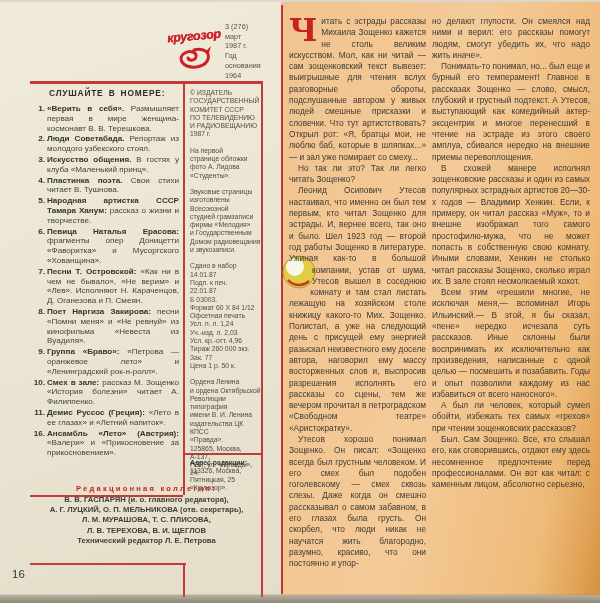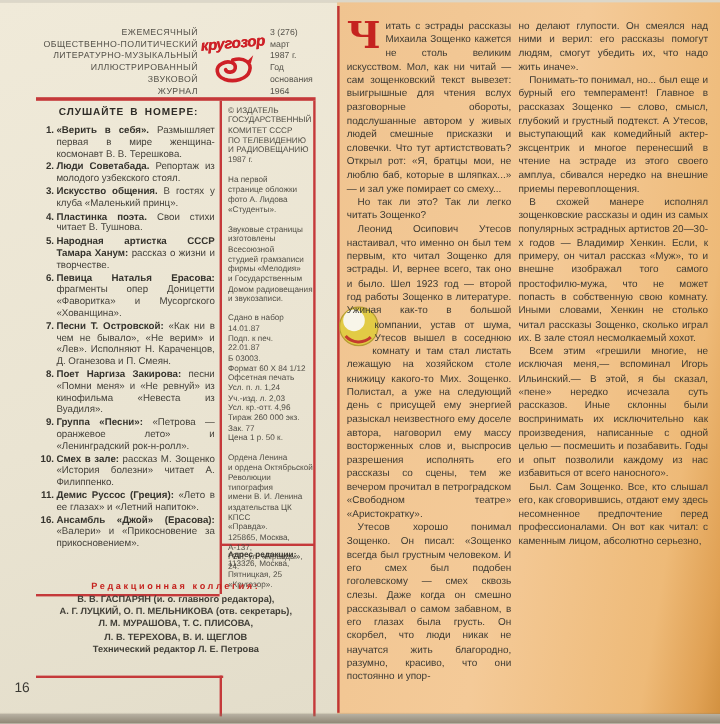--- a/index.html
+++ b/index.html
@@ -70,26 +70,20 @@
   .rec-float{float:left;width:34px;height:36px;margin:2px 5px 2px -16px;
     shape-outside:circle(52%);}
 </style>
 </head>
 <body>
 
 <div class="scan">
 
   <div class="page-left">
 
-    <div class="mast-type pre">ЕЖЕМЕСЯЧНЫЙ
-ОБЩЕСТВЕННО-ПОЛИТИЧЕСКИЙ
-ЛИТЕРАТУРНО-МУЗЫКАЛЬНЫЙ
-ИЛЛЮСТРИРОВАННЫЙ
-ЗВУКОВОЙ
-ЖУРНАЛ</div>
 
     <div class="logo">
       <div class="logo-word">кругозор</div>
       <svg class="logo-swirl" width="40" height="30" viewBox="0 0 40 30">
         <path d="M21 6 C31 3 37 9 35 15 C33 22 22 25 14 22 C7 19 6 12 12 9 C17 6 24 8 23 13 C22 17 16 17 15 14" stroke="#ce2027" stroke-width="3" fill="none" stroke-linecap="round"></path>
         <path d="M33 7 L38 2 L36 9 Z" fill="#ce2027"></path>
       </svg>
     </div>
 
     <div class="issue pre">3 (276)
@@ -111,24 +105,24 @@
 
     <div class="toc">
       <div class="toc-item"><span class="toc-num">1.</span><span class="t">«Верить в себя».</span> <span>Размышляет первая в мире женщина-космонавт В. В. Терешкова.</span></div>
       <div class="toc-item"><span class="toc-num">2.</span><span class="t">Люди Советабада.</span> <span>Репортаж из молодого узбекского стоял.</span></div>
       <div class="toc-item"><span class="toc-num">3.</span><span class="t">Искусство общения.</span> <span>В гостях у клуба «Маленький принц».</span></div>
       <div class="toc-item"><span class="toc-num">4.</span><span class="t">Пластинка поэта.</span> <span>Свои стихи читает В. Тушнова.</span></div>
       <div class="toc-item"><span class="toc-num">5.</span><span class="t">Народная артистка СССР Тамара Ханум:</span> <span>рассказ о жизни и творчестве.</span></div>
       <div class="toc-item"><span class="toc-num">6.</span><span class="t">Певица Наталья Ерасова:</span> <span>фрагменты опер Доницетти «Фаворитка» и Мусоргского «Хованщина».</span></div>
       <div class="toc-item"><span class="toc-num">7.</span><span class="t">Песни Т. Островской:</span> <span>«Как ни в чем не бывало», «Не верим» и «Лев». Исполняют Н. Караченцов, Д. Оганезова и П. Смеян.</span></div>
       <div class="toc-item"><span class="toc-num">8.</span><span class="t">Поет Наргиза Закирова:</span> <span>песни «Помни меня» и «Не ревнуй» из кинофильма «Невеста из Вуадиля».</span></div>
-      <div class="toc-item"><span class="toc-num">9.</span><span class="t">Группа «Песни»:</span> <span>«Петрова — оранжевое лето» и «Ленинградский рок-н-ролл».</span></div>
+      <div class="toc-item"><span class="toc-num">9.</span><span class="t">Группа «Браво»:</span> <span>«Петрова — оранжевое лето» и «Ленинградский рок-н-ролл».</span></div>
       <div class="toc-item"><span class="toc-num">10.</span><span class="t">Смех в зале:</span> <span>рассказ М. Зощенко «История болезни» читает А. Филиппенко.</span></div>
       <div class="toc-item"><span class="toc-num">11.</span><span class="t">Демис Руссос (Греция):</span> <span>«Лето в ее глазах» и «Летний напиток».</span></div>
-      <div class="toc-item"><span class="toc-num">16.</span><span class="t">Ансамбль «Джой» (Ерасова):</span> <span>«Валери» и «Прикосновение за прикосновением».</span></div>
+      <div class="toc-item"><span class="toc-num">16.</span><span class="t">Ансамбль «Лето» (Австрия):</span> <span>«Валери» и «Прикосновение за прикосновением».</span></div>
     </div>
 
     <div class="imprint">
       <div class="blk pre">© ИЗДАТЕЛЬ
 ГОСУДАРСТВЕННЫЙ
 КОМИТЕТ СССР
 ПО ТЕЛЕВИДЕНИЮ
 И РАДИОВЕЩАНИЮ
 1987 г.</div>
       <div class="blk pre">На первой
@@ -199,19 +193,20 @@
         </svg></span>
         <span>компании, устав от шума, Утесов вышел в соседнюю комнату и там стал листать лежащую на хозяйском столе книжицу какого-то Мих. Зощенко. Полистал, а уже на следующий день с присущей ему энергией разыскал неизвестного ему доселе автора, наговорил ему массу восторженных слов и, выспросив разрешения исполнять его рассказы со сцены, тем же вечером прочитал в петроградском «Свободном театре» «Аристократку».</span></p>
       <p class="art-p"><span>Утесов хорошо понимал Зощенко. Он писал: «Зощенко всегда был грустным человеком. И его смех был подобен гоголевскому — смех сквозь слезы. Даже когда он смешно рассказывал о самом забавном, в его глазах была грусть. Он скорбел, что люди никак не научатся жить благородно, разумно, красиво, что они постоянно и упор-</span></p>
     </div>
 
     <div class="art-col col2">
       <p class="art-p noind"><span>но делают глупости. Он смеялся над ними и верил: его рассказы помогут людям, смогут убедить их, что надо жить иначе».</span></p>
       <p class="art-p"><span>Понимать-то понимал, но... был еще и бурный его темперамент! Главное в рассказах Зощенко — слово, смысл, глубокий и грустный подтекст. А Утесов, выступающий как комедийный актер-эксцентрик и многое перенесший в чтение на эстраде из этого своего амплуа, сбивался нередко на внешние приемы перевоплощения.</span></p>
       <p class="art-p"><span>В схожей манере исполнял зощенковские рассказы и один из самых популярных эстрадных артистов 20—30-х годов — Владимир Хенкин. Если, к примеру, он читал рассказ «Муж», то и внешне изображал того самого простофилю-мужа, что не может попасть в собственную свою комнату. Иными словами, Хенкин не столько читал рассказы Зощенко, сколько играл их. В зале стоял несмолкаемый хохот.</span></p>
       <p class="art-p"><span>Всем этим «грешили многие, не исключая меня,— вспоминал Игорь Ильинский.— В этой, я бы сказал, «пене» нередко исчезала суть рассказов. Иные склонны были воспринимать их исключительно как произведения, написанные с одной целью — посмешить и позабавить. Годы и опыт позволили каждому из нас избавиться от всего наносного».</span></p>
+      <p class="art-p"><span>А был ли человек, который сумел обойти, избежать тех самых «грехов» при чтении зощенковских рассказов?</span></p>
       <p class="art-p"><span>Был. Сам Зощенко. Все, кто слышал его, как сговорившись, отдают ему здесь несомненное предпочтение перед профессионалами. Он вот как читал: с каменным лицом, абсолютно серьезно,</span></p>
     </div>
   </div>
 
   <div class="top-edge"></div>
   <div class="bottom-shadow"></div>
 </div>
 
 </body></html>

